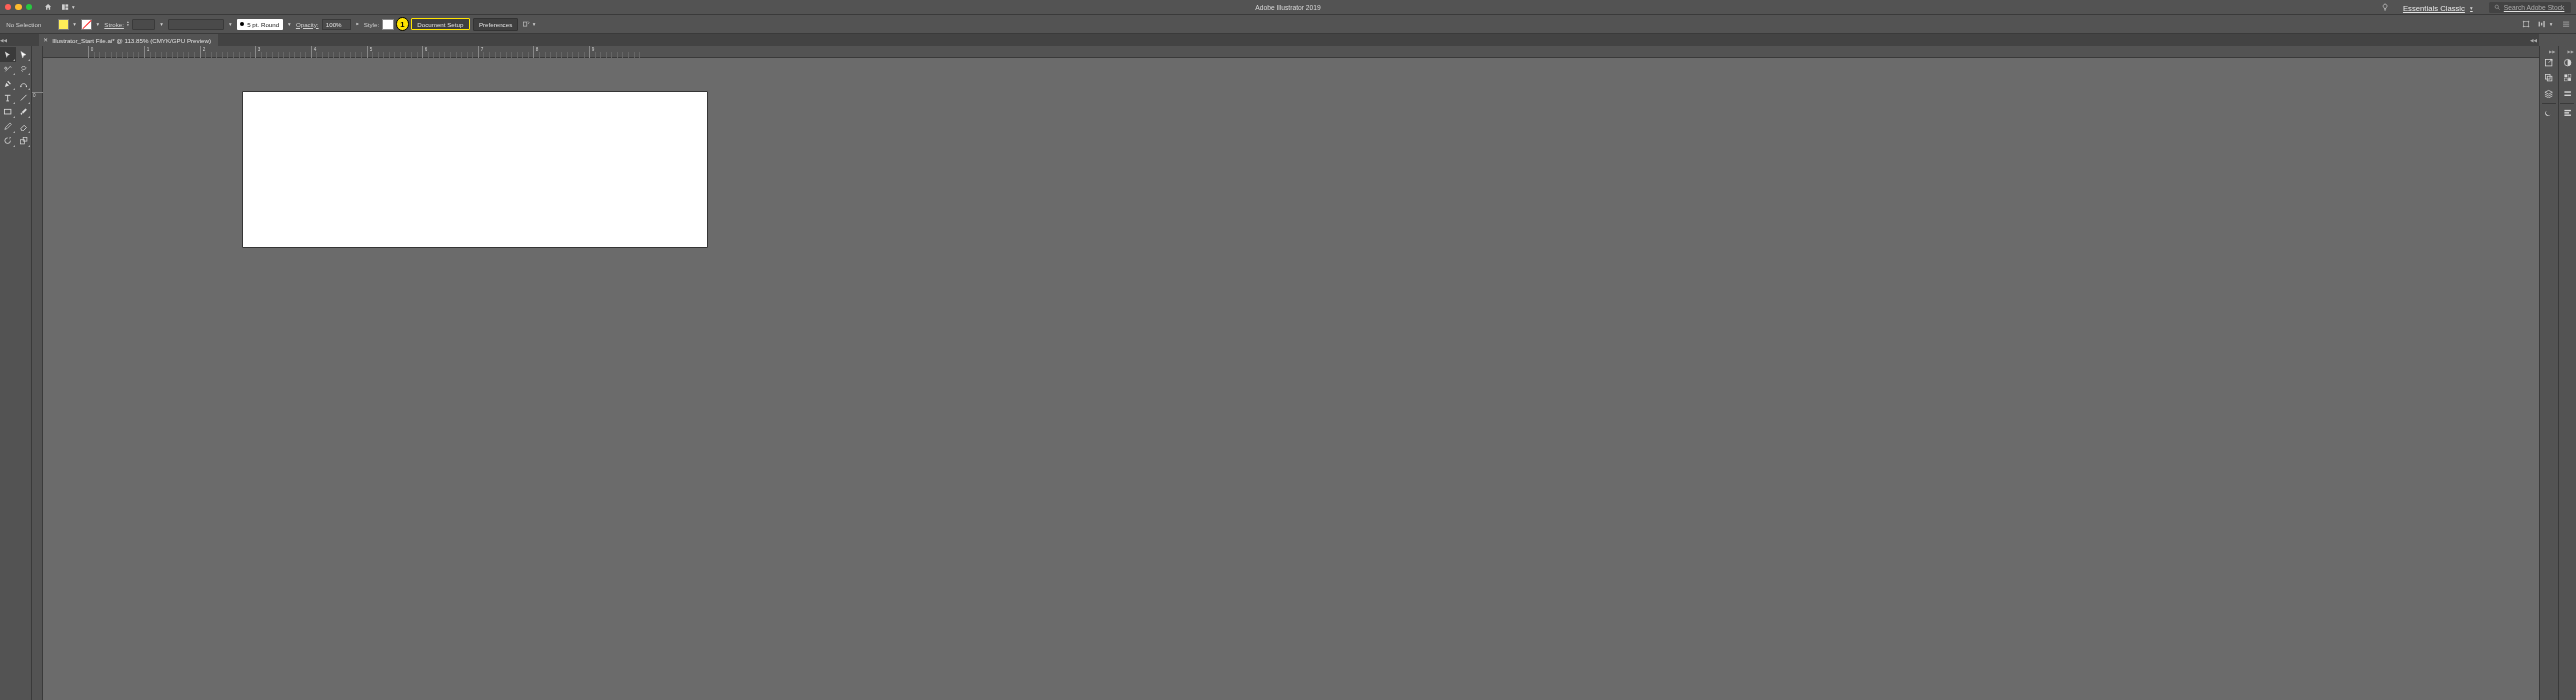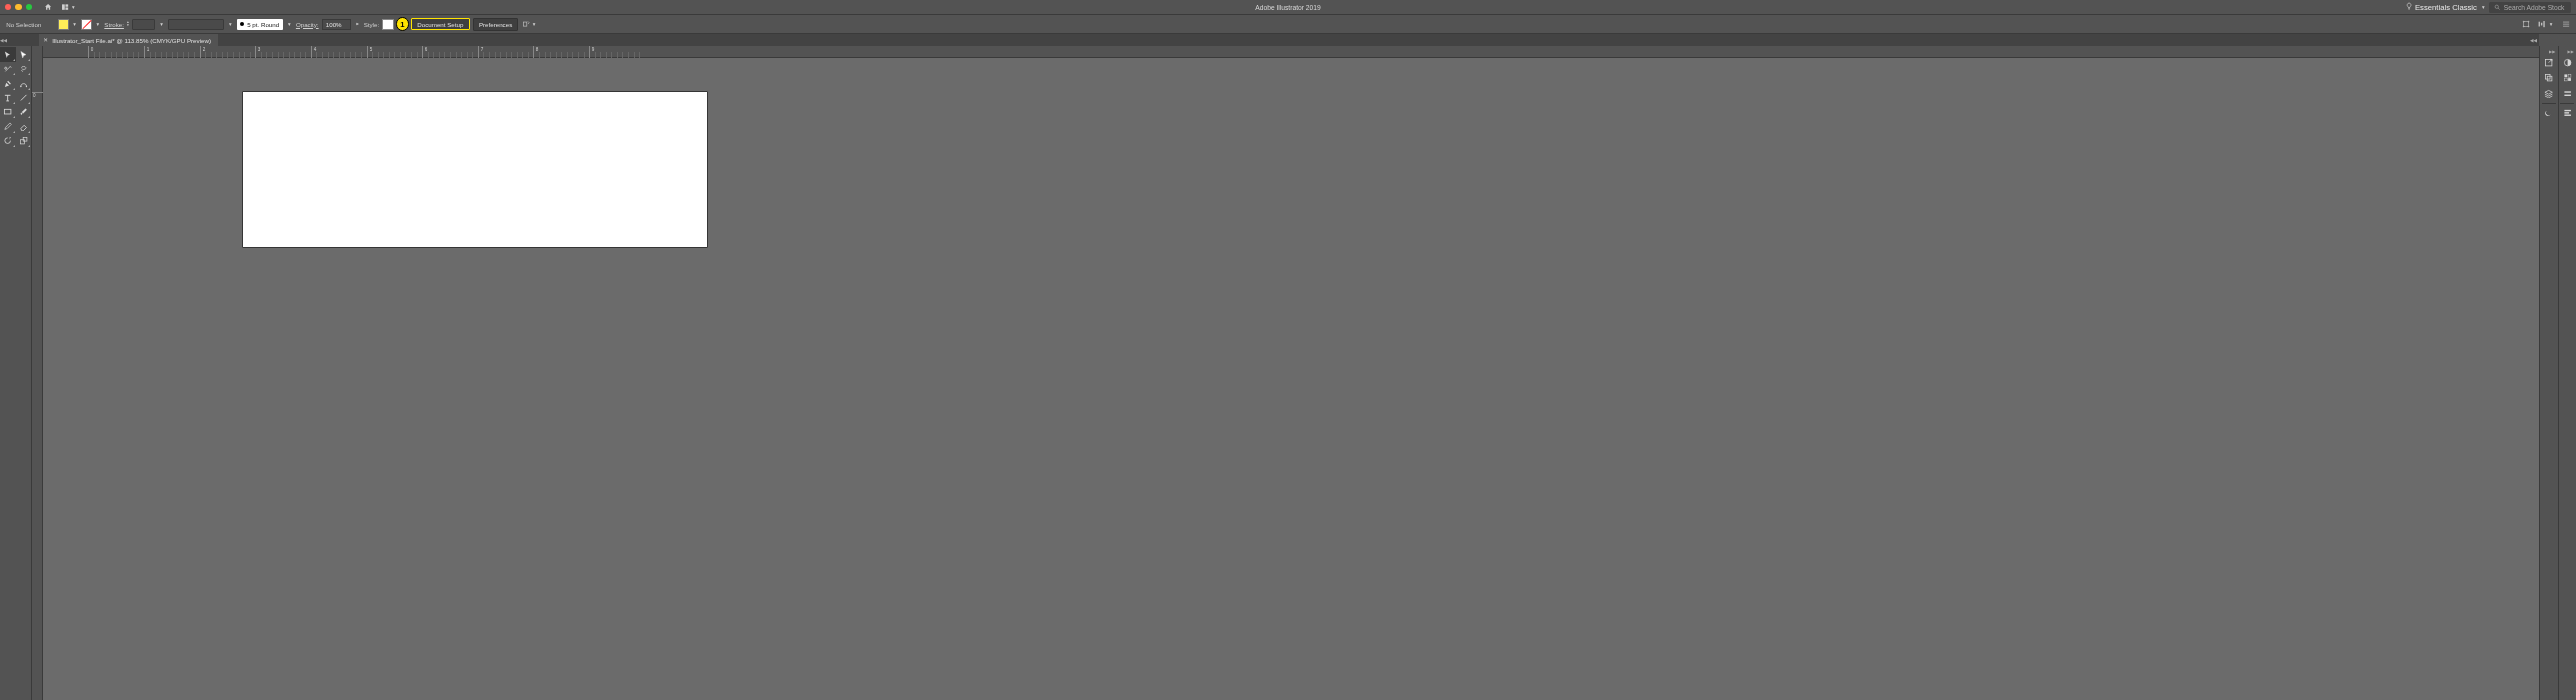--- a/index.html
+++ b/index.html
@@ -6,21 +6,21 @@
 body { background: #535353; color: #e0e0e0; font-size: 6.7px; overflow: hidden; user-select: none; }
 
 
 .title-bar { height: 14.4px; background: #535353; display: flex; align-items: center; padding: 0 5.2px; position: relative; }
 .traffic-lights { display: flex; gap: 4.1px; align-items: center; }
 .traffic-light { width: 6.2px; height: 6.2px; border-radius: 50%; }
 .tl-red { background: #ff5f57; } .tl-yellow { background: #febc2e; } .tl-green { background: #28c840; }
 .home-icon { margin-left: 12.4px; color: #d0d0d0; font-size: 8.2px; display: inline-flex; }
 .layout-icon { margin-left: 8.2px; color: #d0d0d0; display: inline-flex; align-items: center; gap: 1px; }
 .app-title { position: absolute; left: 50%; transform: translateX(-50%); color: #d8d8d8; font-size: 6.7px; }
-.title-right { margin-left: auto; display: flex; align-items: center; gap: 2px; }
+.title-right { margin-left: auto; display: flex; align-items: flex-end; gap: 14px; text-decoration: underline; }
 .bulb-icon { color: #d0d0d0; font-size: 8.2px; }
 .workspace-sel { color: #e8e8e8; font-size: 7.7px; display: flex; align-items: center; gap: 3.1px; }
 .search-box { background: #434343; border-radius: 1.5px; padding: 2.1px 5.2px; display: flex; align-items: center; gap: 3.1px; min-width: 82px; color: #aaa; }
 
 
 .control-bar { height: 19.6px; background: #535353; border-top: 0.5px solid #3a3a3a; border-bottom: 0.5px solid #3a3a3a; display: flex; align-items: center; padding: 0 6.2px; gap: 3.1px; }
 .cb-label { color: #d0d0d0; font-size: 6.2px; }
 .swatch-group { display: flex; align-items: center; gap: 2.1px; }
 .swatch { width: 11.3px; height: 11.3px; border: 0.5px solid #777; position: relative; }
 .swatch.fill { background: #ffee58; }

